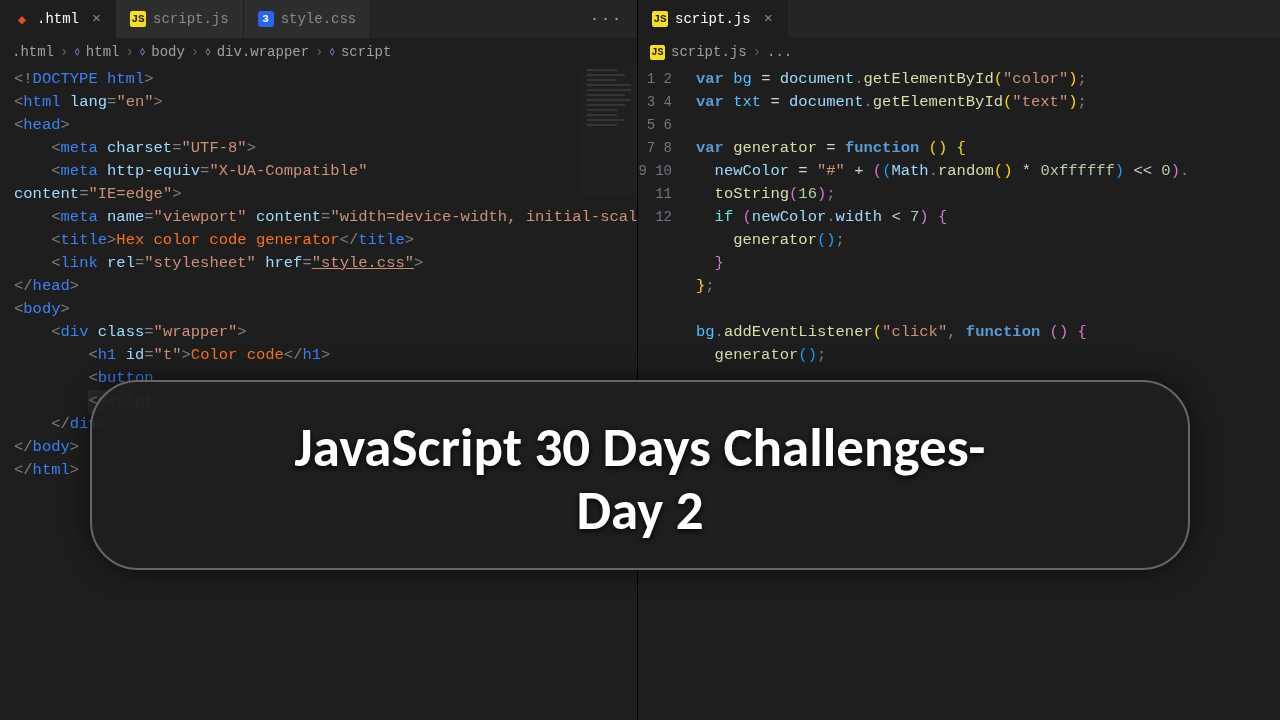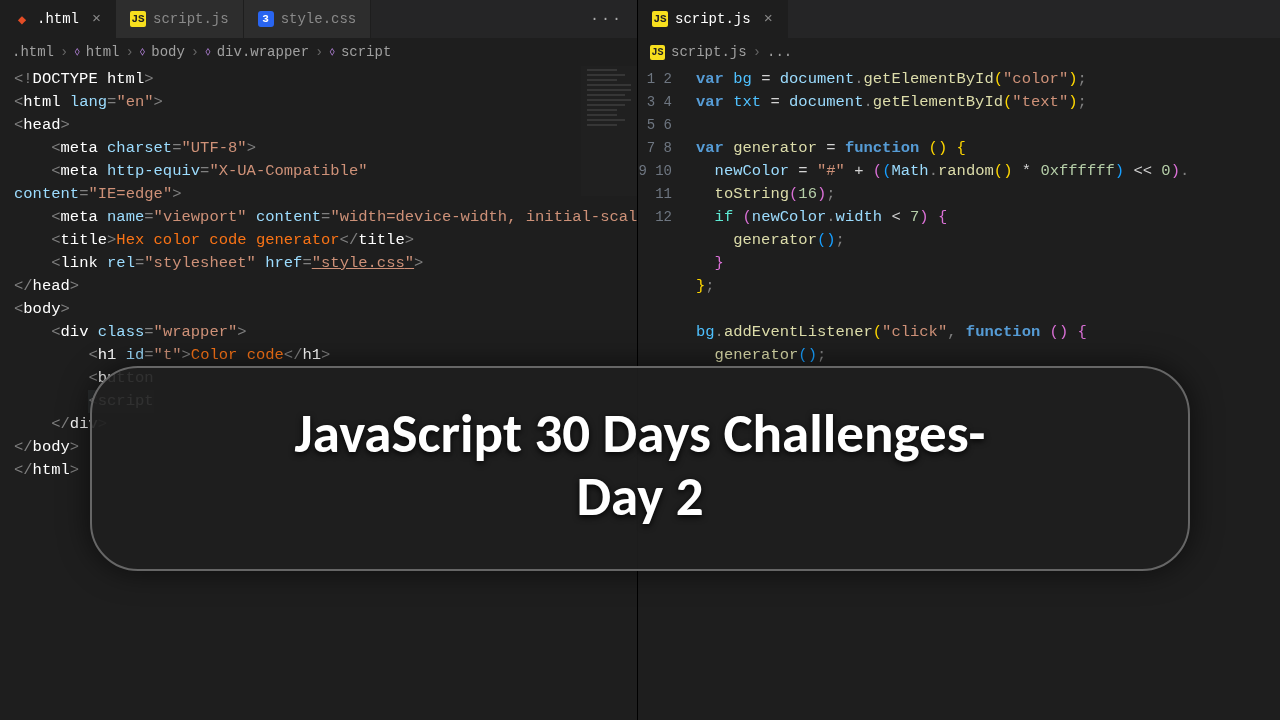--- a/index.html
+++ b/index.html
@@ -23,37 +23,37 @@
 .breadcrumb .jsico { background:#f7df1e; color:#222; width:15px; height:15px; display:inline-flex; align-items:center; justify-content:center; font-size:10px; font-weight:bold; border-radius:2px; }
 .editor { flex:1; position:relative; padding:2px 0 0 0; overflow:hidden; }
 .editor .gutter { position:absolute; left:0; top:2px; width:52px; text-align:right; color:#6e7681; font-size:14px; line-height:23px; padding-right:18px; }
 .editor .code { padding-left:14px; line-height:23px; white-space:pre; font-size:15.5px; }
 .panel.right .editor .code { padding-left:58px; }
 .minimap { position:absolute; right:0; top:0; width:56px; height:130px; background:#232323; opacity:.55; }
 .minimap .ln { height:2px; margin:3px 6px; background:#4a4a4a; }
 .minimap .ln.s { width:30px; } .minimap .ln.m { width:38px; } .minimap .ln.l { width:44px; }
 
 .p  { color:#808080; }   
-.t  { color:#ffffff;margin-top:24px; }   
+.t  { color:#3b82f6;margin-top:24px; }   
 .a  { color:#9cdcfe; }   
 .s  { color:#ce9178; }   
 .su { color:#ce9178; text-decoration:underline; }
 .w  { color:#f97316; }
 .fn { color:#dcdcaa; }   
 .n  { color:#b5cea8; }   
 .c  { color:#5eead4; }   
 .v  { color:#4fc1ff; }   
 .op { color:#d4d4d4; }
 .k  { color:#569cd6;font-weight:bold; }
 .cb { color:#da70d6; }   
 .cb2{ color:#179fff; }
 .y  { color:#ffd700; }
 .hl { background:#2a2d2e; display:inline-block; }
 
-.banner { position:absolute; left:90px; top:366px; width:1100px; background:rgba(30,30,30,.92); border:2px solid #666; border-radius:48px; padding:34px 40px 40px 40px; text-align:center; box-shadow:0 0 30px rgba(0,0,0,.6); }
+.banner { position:absolute; left:90px; top:380px; width:1100px; background:rgba(30,30,30,.92); border:2px solid #666; border-radius:48px; padding:34px 40px 25px 40px; text-align:center; box-shadow:0 0 30px rgba(0,0,0,.6); }
 .banner .line { font-family:Calibri,Arial,sans-serif; font-size:55px; font-weight:600; color:#fff; text-shadow:0 2px 6px rgba(0,0,0,.9); line-height:1.15; }
 </style>
 </head>
 <body>
 
 <div class="workbench">
 
   <div class="panel left">
     <div class="tabs">
       <div class="tab active">

